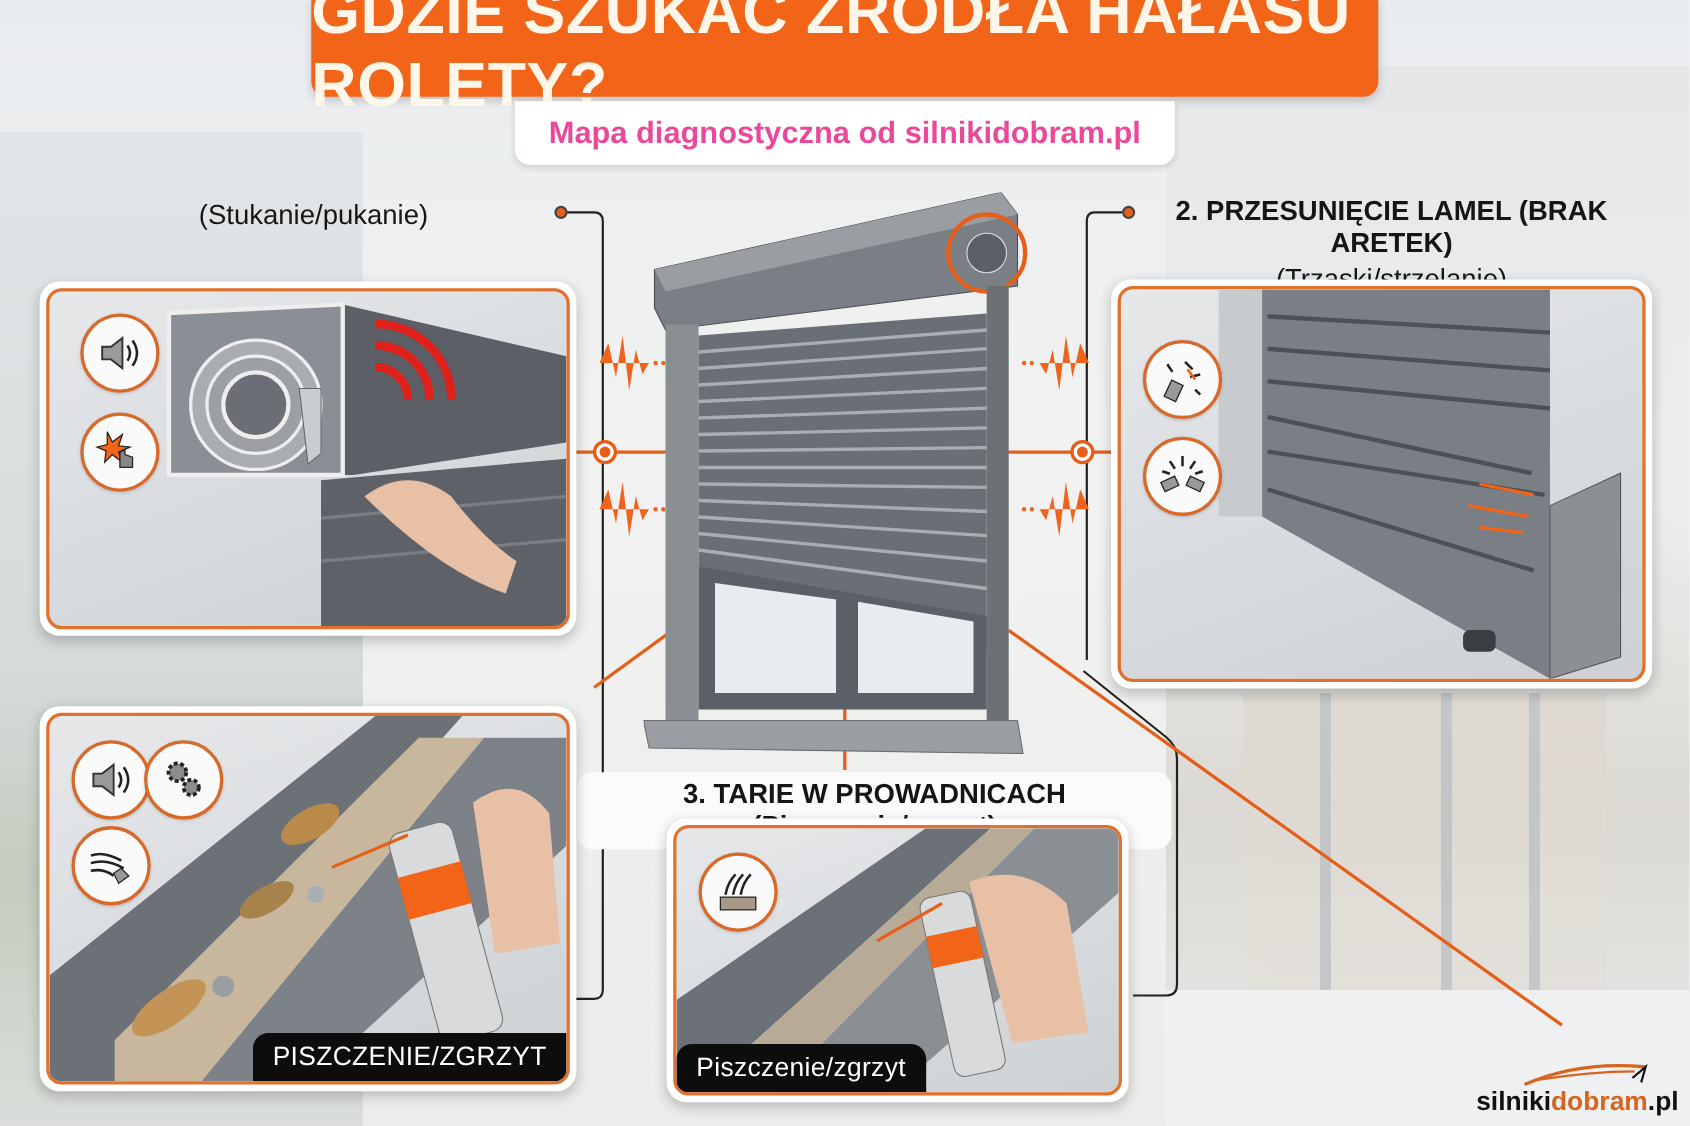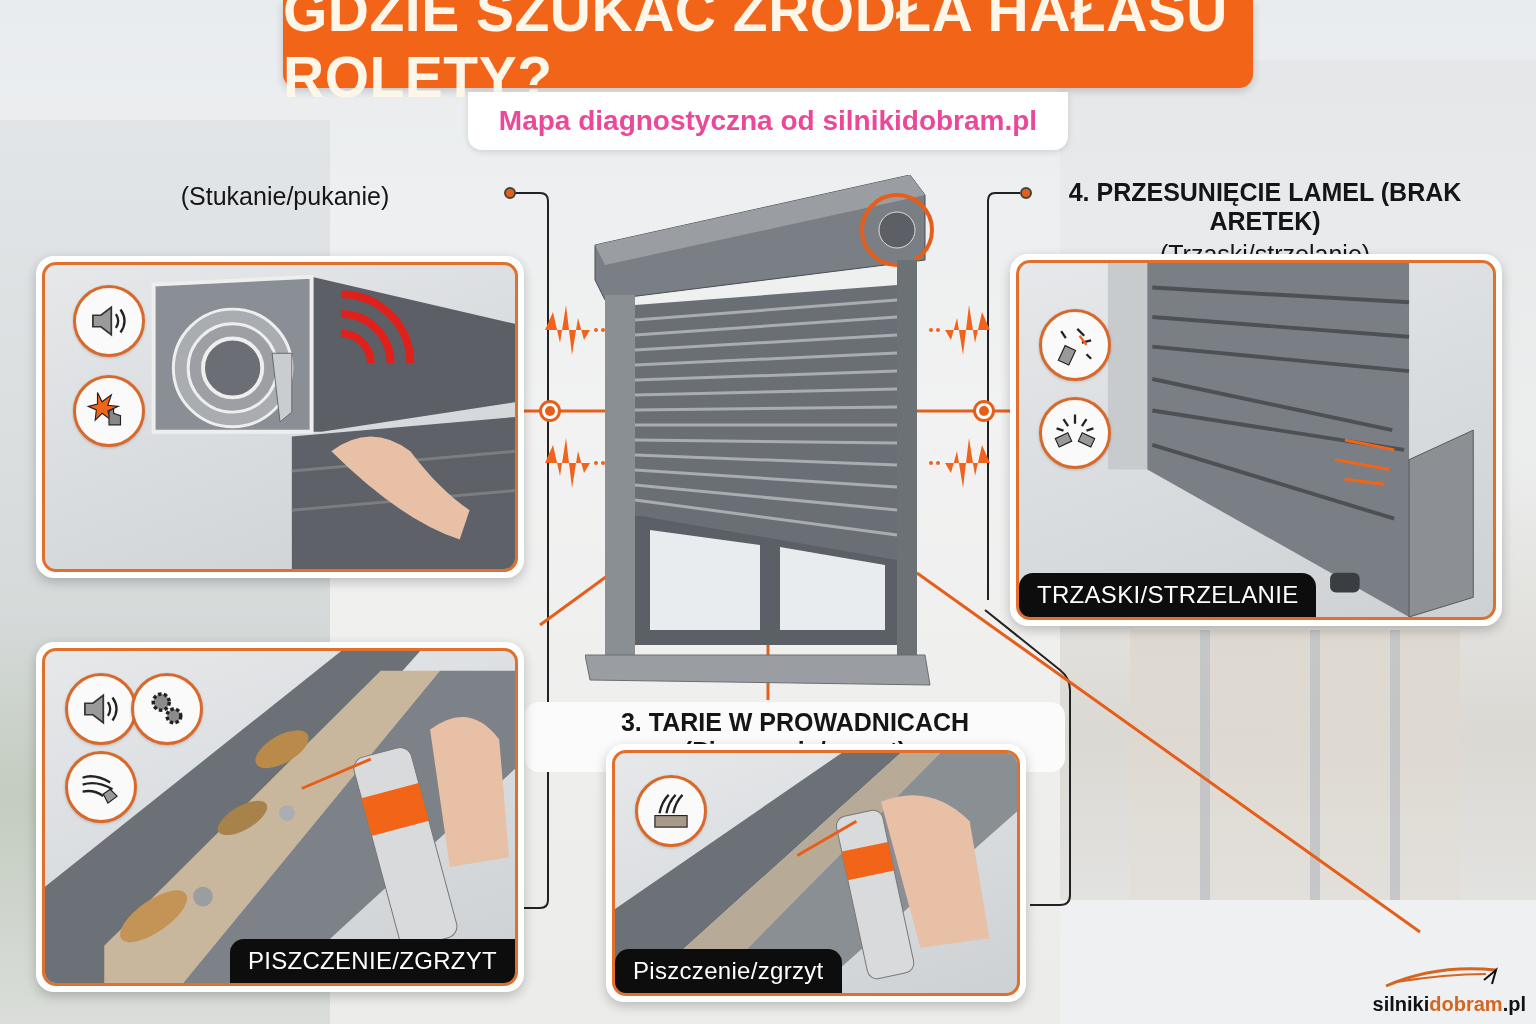--- a/index.html
+++ b/index.html
@@ -74,21 +74,21 @@
   .window-illustration { position: absolute; left: 585px; top: 175px; width: 360px; height: 530px; }
 
   .connector { position:absolute; }
   .dot-ring { position:absolute; width:22px; height:22px; border-radius:50%;
     border:3px solid #e65f1a; background:#fff; }
   .dot-ring::after{content:""; position:absolute; left:3px; top:3px; width:10px; height:10px; border-radius:50%; background:#e65f1a;}
   .dot { position:absolute; width:14px; height:14px; border-radius:50%; background:#e65f1a; }
   .small-dot { position:absolute; width:12px; height:12px; border-radius:50%; border:2px solid #444; background:#e65f1a; }
 
   .logo { position:absolute; right:10px; bottom:6px; width:150px; height:58px; }
-  .logo-text { position:absolute; bottom:2px; right:0; font-size:20px; font-weight:700; color:#111; }
+  .logo-text { position:absolute; bottom:2px; right:0; font-size:24px; font-weight:700; color:#111; }
   .logo-text .accent { color:#d6651f; }
 </style>
 </head>
 <body>
 
 <div class="bg-house-left"></div>
 <div class="bg-house-right"></div>
 <div class="bg-glass">
   <div class="mullion" style="left:70px"></div>
   <div class="mullion" style="left:180px"></div>
@@ -139,21 +139,21 @@
 <div class="dot-ring" style="left:539px;top:400px;"></div>
 <div class="dot-ring" style="left:973px;top:400px;"></div>
 <div class="dot" style="left:644px;top:404px;"></div>
 <div class="dot" style="left:878px;top:404px;"></div>
 
 <div class="section-heading" style="left:40px;top:178px;width:490px;">
   <span class="h-sub">(Stukanie/pukanie)</span>
 </div>
 
 <div class="section-heading" style="left:1030px;top:178px;width:470px;">
-  <span class="h-title">4. PRZESUNIĘCIE LAMEL (BRAK ARETEK)</span>
+  <span class="h-title">2. PRZESUNIĘCIE LAMEL (BRAK ARETEK)</span>
   <span class="h-sub">(Trzaski/strzelanie)</span>
 </div>
 
 <div class="panel" style="left:36px;top:256px;width:488px;height:322px;">
   <div class="panel-inner">
     <svg width="100%" height="100%" viewBox="0 0 476 310" preserveAspectRatio="none">
       <polygon points="110,20 270,12 476,60 476,140 280,170 110,170" fill="#5c6066"></polygon>
       <polygon points="110,20 270,12 270,170 110,170" fill="#8a8f95" stroke="#eee" stroke-width="4"></polygon>
       <circle cx="190" cy="105" r="60" fill="#a9adb2" stroke="#eee" stroke-width="3"></circle>
       <circle cx="190" cy="105" r="45" fill="#9ca0a5" stroke="#eee" stroke-width="3"></circle>
@@ -206,21 +206,20 @@
           <path d="M24 12l6 8" stroke="#f26418" stroke-width="2"></path>
         </svg>
     </div>
     <div class="icon-circle" style="left:20px;top:134px;">
       <svg viewBox="0 0 40 40">
           <rect x="4" y="22" width="12" height="8" fill="#999" stroke="#222" transform="rotate(-25 10 26)"></rect>
           <rect x="24" y="22" width="12" height="8" fill="#999" stroke="#222" transform="rotate(25 30 26)"></rect>
           <path d="M20 4v8M10 8l4 6M30 8l-4 6M4 16l6 2M36 16l-6 2" stroke="#222" stroke-width="2"></path>
         </svg>
     </div>
-    <div class="caption-badge" style="left:0;">TRZASKI/STRZELANIE</div>
   </div>
 </div>
 
 <div class="window-illustration">
   <svg width="360" height="530" viewBox="0 0 360 530">
     <polygon points="10,70 325,0 340,20 340,85 20,125 10,105" fill="#7a7f85" stroke="#4a4e53"></polygon>
     <polygon points="10,70 325,0 340,20 20,90" fill="#9a9ea3"></polygon>
     <circle cx="312" cy="55" r="35" fill="none" stroke="#e65f1a" stroke-width="4"></circle>
     <circle cx="312" cy="55" r="18" fill="#5c6066" stroke="#ddd"></circle>
     <rect x="20" y="120" width="30" height="360" fill="#8a8f94"></rect>

